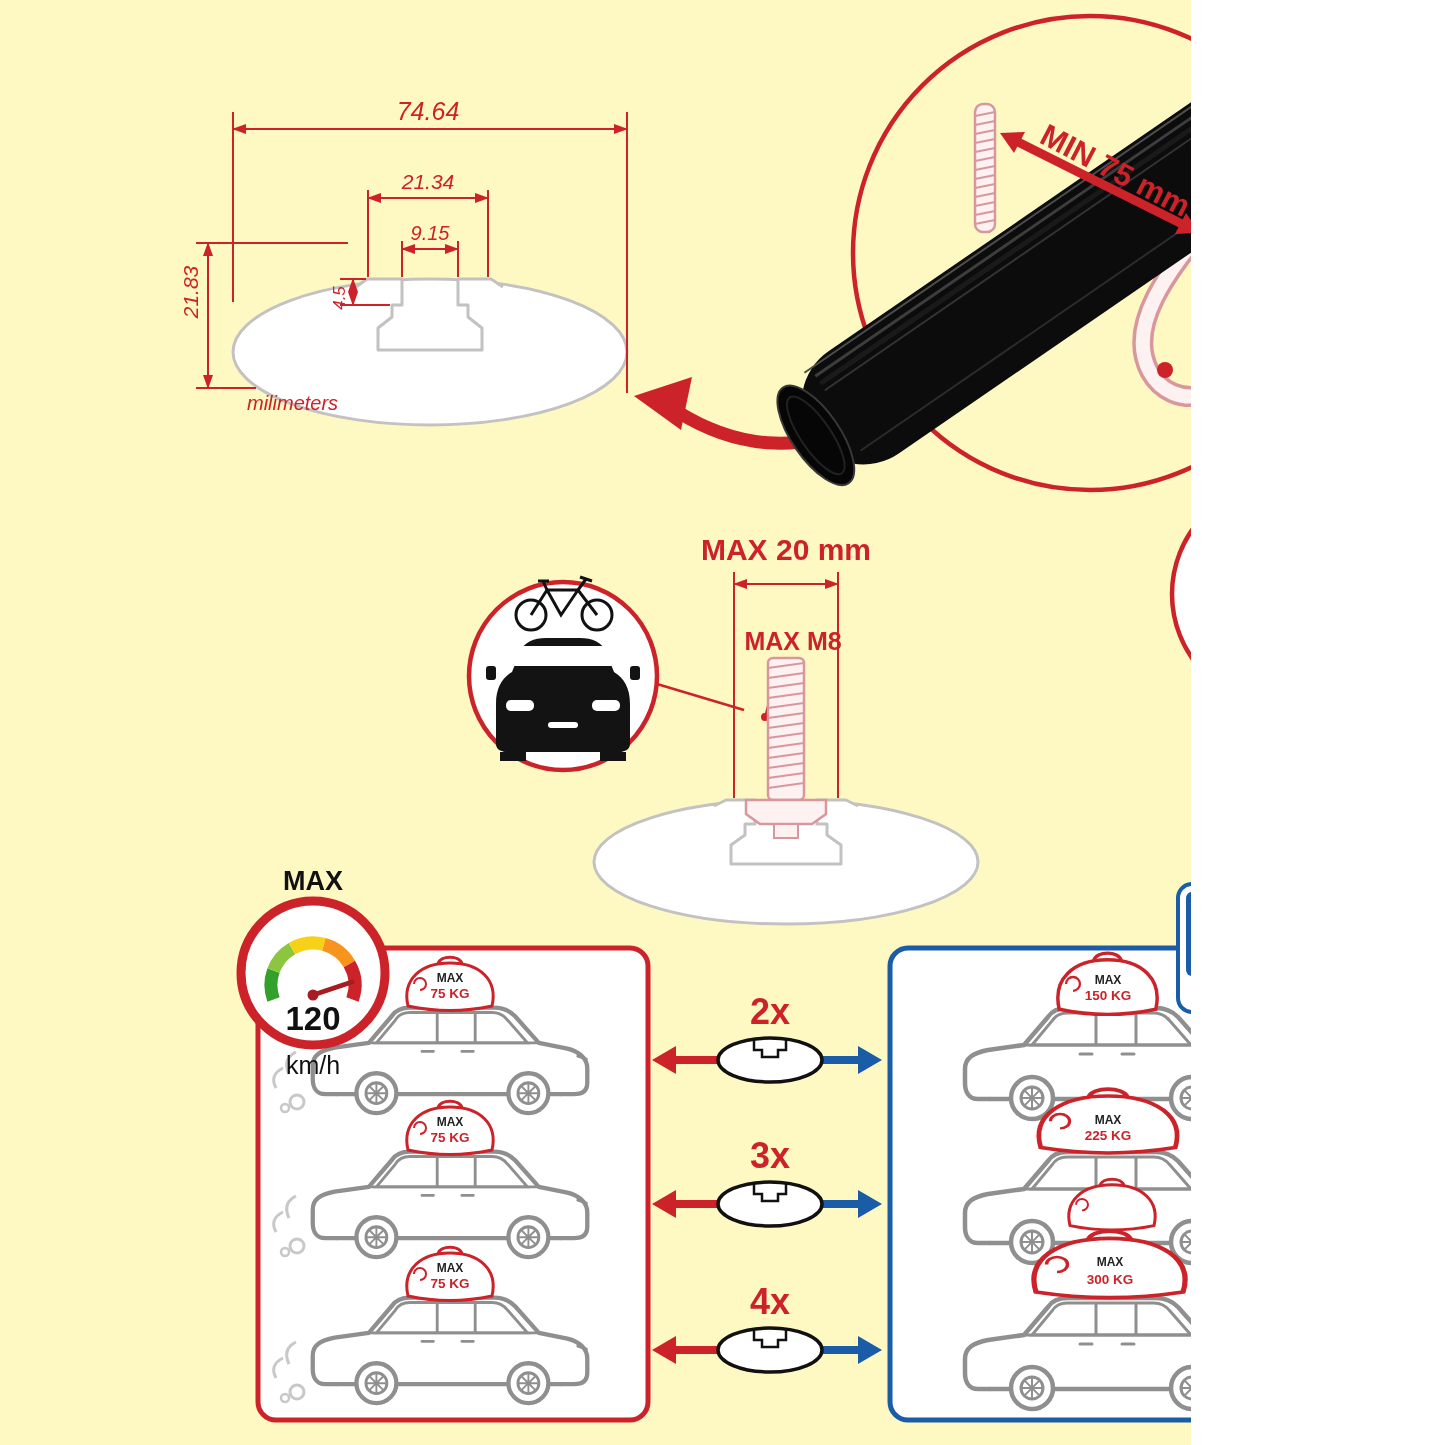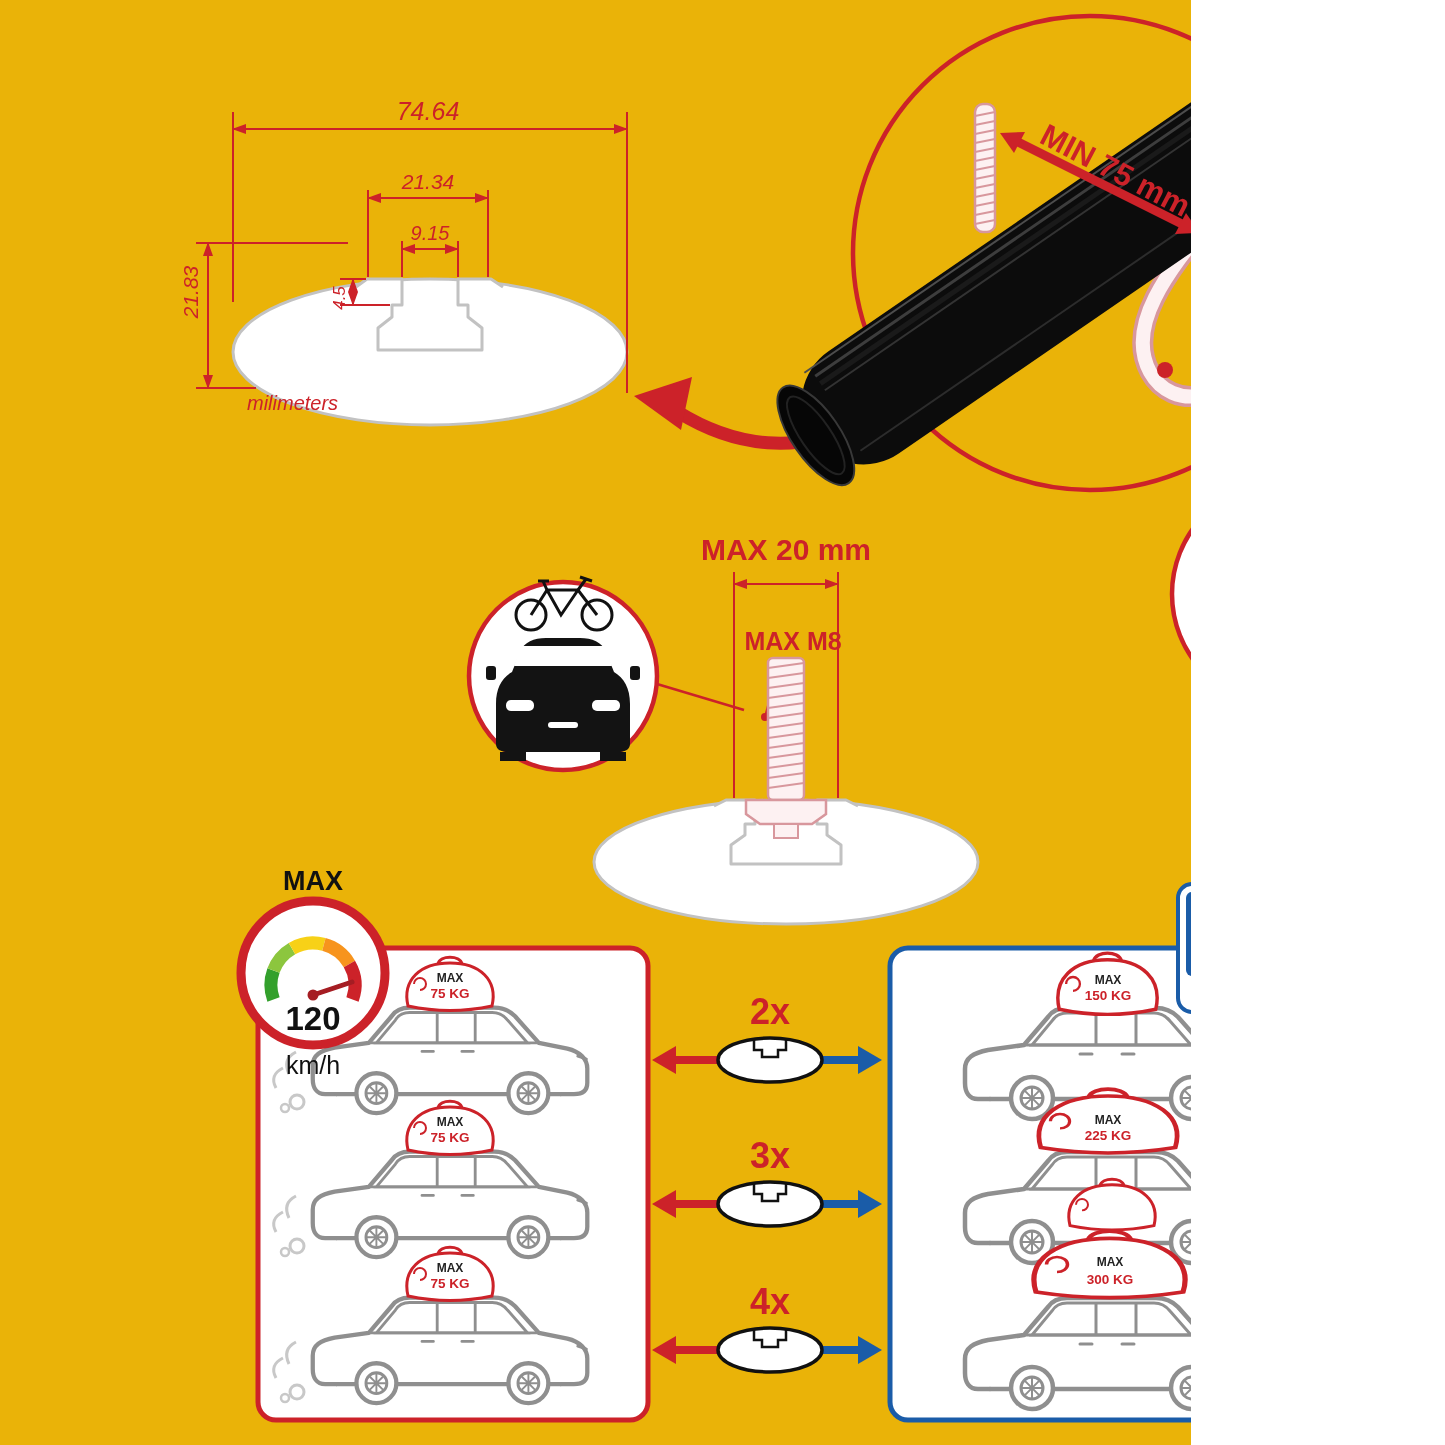--- a/index.html
+++ b/index.html
@@ -1,16 +1,16 @@
 <!DOCTYPE html>
 <html><head>
 <meta charset="utf-8">
 <style>
   html,body{margin:0;padding:0;background:#ffffff;}
-  #stage{position:relative;width:1191px;height:1445px;background:#eab308;overflow:hidden;
+  #stage{position:relative;width:1191px;height:1445px;background:#fef9c3;overflow:hidden;
          font-family:"Liberation Sans",sans-serif;}
   svg{display:block;}
   text{font-family:"Liberation Sans",sans-serif;}
   .dim{fill:#cc2229;font-style:italic;}
   .redlbl{fill:#cc2229;font-weight:700;}
 </style>
 </head>
 <body>
 
 <div id="stage">

